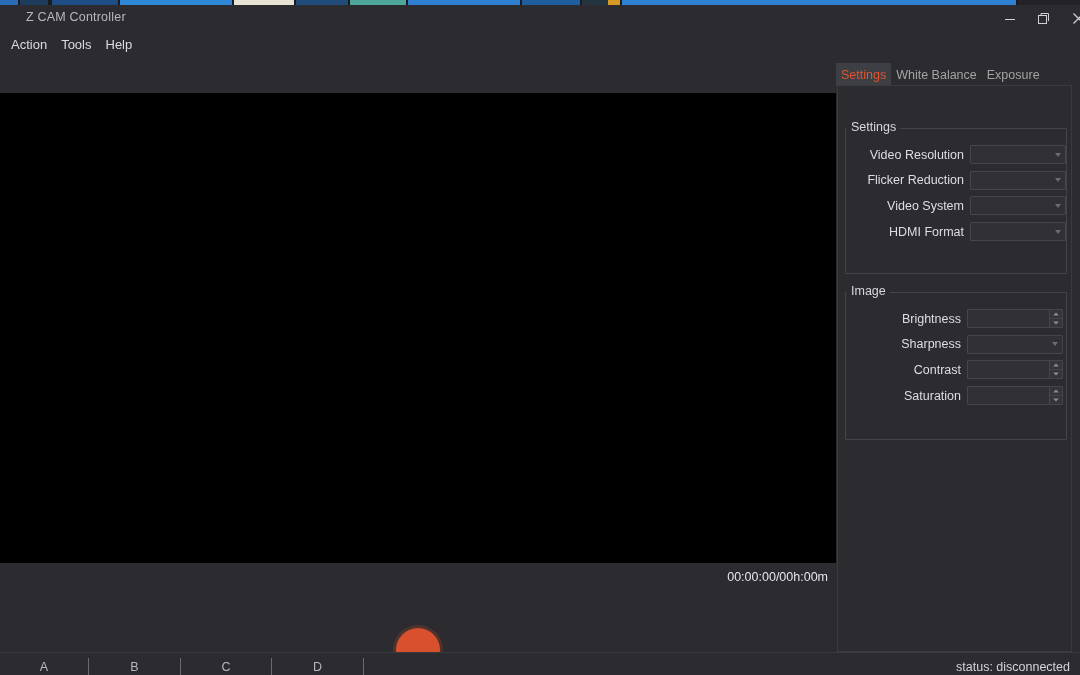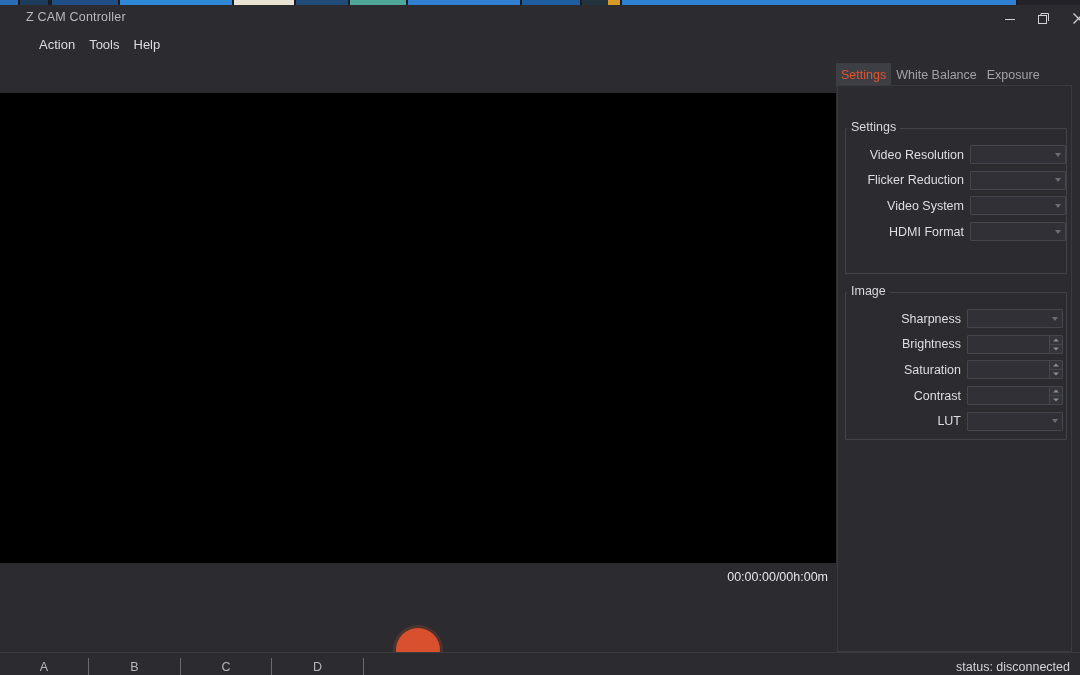--- a/index.html
+++ b/index.html
@@ -42,21 +42,21 @@
     color: #d2d2d6;
   }
   .win-btn svg { display: block; }
   #btn-min { right: 69px; }
   #btn-max { right: 35px; }
   #btn-close { right: 1px; }
 
   
   #menu-bar {
     position: absolute; left: 0; top: 27px; width: 944px; height: 25px;
-    display: flex; align-items: center; padding-left: 4px; margin-left: 28px;
+    display: flex; align-items: center; padding-left: 4px;
   }
   .menu-item {
     font-size: 13px; color: #dcdce0;
     padding: 3px 7px; white-space: nowrap;
   }
 
   
   #preview-column {
     position: absolute; left: 0; top: 52px; width: 836px; height: 595px;
     background: #2b2b30;
@@ -305,74 +305,68 @@
 
         </div>
       </div>
 
       <div class="group" id="group-image">
         <div class="group-frame"></div>
         <div class="group-title">Image</div>
         <div class="rows">
 
           <div class="field-row">
-            <div class="field-label">Sharpness</div>
-            <div class="ctl">
-              <span class="chev"></span>
-            </div>
-          </div>
-
-          <div class="field-row">
             <div class="field-label">Brightness</div>
             <div class="ctl">
               <span class="spin">
                 <span class="sb up">
                     <i></i>
                   </span>
                 <span class="sb down">
                     <i></i>
                   </span>
               </span>
             </div>
           </div>
 
           <div class="field-row">
-            <div class="field-label">Saturation</div>
+            <div class="field-label">Sharpness</div>
+            <div class="ctl">
+              <span class="chev"></span>
+            </div>
+          </div>
+
+          <div class="field-row">
+            <div class="field-label">Contrast</div>
             <div class="ctl">
               <span class="spin">
                 <span class="sb up">
                     <i></i>
                   </span>
                 <span class="sb down">
                     <i></i>
                   </span>
               </span>
             </div>
           </div>
 
           <div class="field-row">
-            <div class="field-label">Contrast</div>
+            <div class="field-label">Saturation</div>
             <div class="ctl">
               <span class="spin">
                 <span class="sb up">
                     <i></i>
                   </span>
                 <span class="sb down">
                     <i></i>
                   </span>
               </span>
             </div>
           </div>
 
-          <div class="field-row">
-            <div class="field-label">LUT</div>
-            <div class="ctl">
-              <span class="chev"></span>
-            </div>
-          </div>
 
         </div>
       </div>
 
     </div>
   </div>
 
   <div id="status-bar">
     <div class="status-cell" style="left:0px;width:88px;">A</div>
     <div class="status-sep" style="left:88px;"></div>

